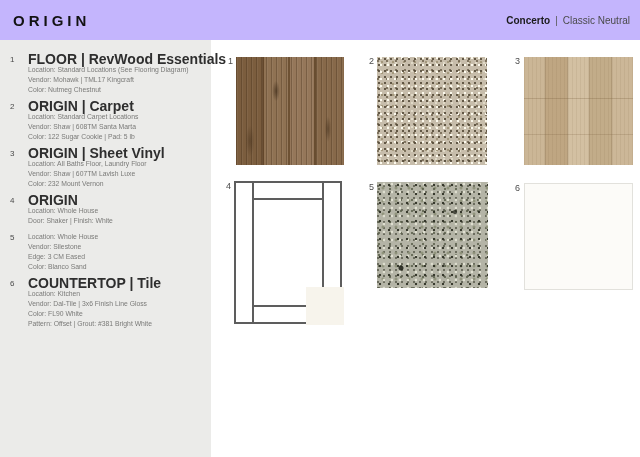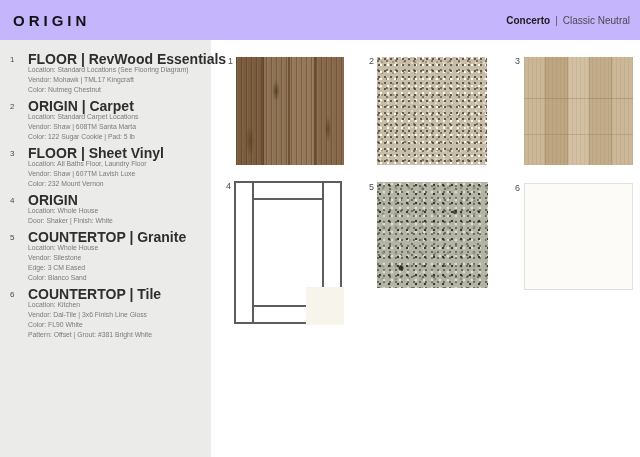--- a/index.html
+++ b/index.html
@@ -111,40 +111,39 @@
           <div class="title">ORIGIN | Carpet</div>
           <div class="line">Location: Standard Carpet Locations</div>
           <div class="line">Vendor: Shaw | 608TM Santa Marta</div>
           <div class="line">Color: 122 Sugar Cookie | Pad: 5 lb</div>
         </div>
       </li>
 
       <li class="spec">
         <span class="num">3</span>
         <div class="body">
-          <div class="title">FLOOR | Sheet Vinyl</div>
+          <div class="title">ORIGIN | Sheet Vinyl</div>
           <div class="line">Location: All Baths Floor, Laundry Floor</div>
           <div class="line">Vendor: Shaw | 607TM Lavish Luxe</div>
           <div class="line">Color: 232 Mount Vernon</div>
         </div>
       </li>
 
       <li class="spec">
         <span class="num">4</span>
         <div class="body">
           <div class="title">ORIGIN</div>
           <div class="line">Location: Whole House</div>
           <div class="line">Door: Shaker | Finish: White</div>
         </div>
       </li>
 
       <li class="spec">
         <span class="num">5</span>
         <div class="body">
-          <div class="title">COUNTERTOP | Granite</div>
           <div class="line">Location: Whole House</div>
           <div class="line">Vendor: Silestone</div>
           <div class="line">Edge: 3 CM Eased</div>
           <div class="line">Color: Blanco Sand</div>
         </div>
       </li>
 
       <li class="spec">
         <span class="num">6</span>
         <div class="body">

